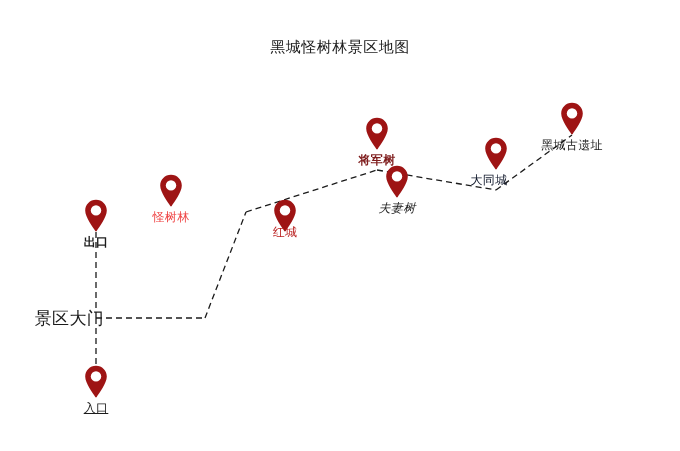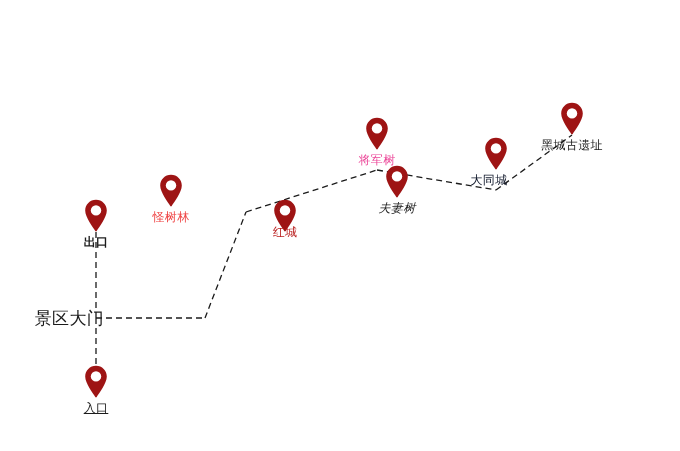--- a/index.html
+++ b/index.html
@@ -70,20 +70,21 @@
     color: #1b1b1b;
     white-space: nowrap;
     letter-spacing: 0.3px;
   }
 </style>
 </head>
 <body>
 
 <div id="map-root">
 
+  <div id="map-title">黑城怪树林景区地图</div>
 
   <svg id="route-layer" viewBox="0 0 680 451">
       <polyline points="96,232 96,318" fill="none" stroke="#1b1b1b" stroke-width="1.3" stroke-dasharray="6 4" stroke-linecap="butt"></polyline>
       <polyline points="96,318 96,398" fill="none" stroke="#1b1b1b" stroke-width="1.3" stroke-dasharray="6 4" stroke-linecap="butt"></polyline>
       <polyline points="96,318 205,318" fill="none" stroke="#1b1b1b" stroke-width="1.3" stroke-dasharray="6 4" stroke-linecap="butt"></polyline>
       <polyline points="205,318 246,212" fill="none" stroke="#1b1b1b" stroke-width="1.3" stroke-dasharray="6 4" stroke-linecap="butt"></polyline>
       <polyline points="246,212 377,170" fill="none" stroke="#1b1b1b" stroke-width="1.3" stroke-dasharray="6 4" stroke-linecap="butt"></polyline>
       <polyline points="377,170 496,190" fill="none" stroke="#1b1b1b" stroke-width="1.3" stroke-dasharray="6 4" stroke-linecap="butt"></polyline>
       <polyline points="496,190 572,135" fill="none" stroke="#1b1b1b" stroke-width="1.3" stroke-dasharray="6 4" stroke-linecap="butt"></polyline>
     </svg>
@@ -109,21 +110,21 @@
           <circle cx="12" cy="11.4" r="5.2" fill="#ffffff"></circle>
         </svg>
       </div>
       <div class="marker-label" style="left: 285px; top: 224px; color: #b91c1c;">红城</div>
       <div class="marker" style="left: 377px; top: 150px;">
         <svg viewBox="0 0 24 33">
           <path d="M12 0.8 C5.9 0.8 1.2 5.6 1.2 11.6 C1.2 18.4 9.1 28.4 11.3 32.0 C11.6 32.5 12.4 32.5 12.7 32.0 C14.9 28.4 22.8 18.4 22.8 11.6 C22.8 5.6 18.1 0.8 12 0.8 Z" fill="#9e1414"></path>
           <circle cx="12" cy="11.4" r="5.2" fill="#ffffff"></circle>
         </svg>
       </div>
-      <div class="marker-label" style="left: 377px; top: 152px; color: #ec4899;">将军树</div>
+      <div class="marker-label" style="left: 377px; top: 152px; color: #7f1d1d; font-weight: bold;">将军树</div>
       <div class="marker" style="left: 397px; top: 198px;">
         <svg viewBox="0 0 24 33">
           <path d="M12 0.8 C5.9 0.8 1.2 5.6 1.2 11.6 C1.2 18.4 9.1 28.4 11.3 32.0 C11.6 32.5 12.4 32.5 12.7 32.0 C14.9 28.4 22.8 18.4 22.8 11.6 C22.8 5.6 18.1 0.8 12 0.8 Z" fill="#9e1414"></path>
           <circle cx="12" cy="11.4" r="5.2" fill="#ffffff"></circle>
         </svg>
       </div>
       <div class="marker-label" style="left: 397px; top: 200px; color: rgb(27, 27, 27); font-style: italic;">夫妻树</div>
       <div class="marker" style="left: 496px; top: 170px;">
         <svg viewBox="0 0 24 33">
           <path d="M12 0.8 C5.9 0.8 1.2 5.6 1.2 11.6 C1.2 18.4 9.1 28.4 11.3 32.0 C11.6 32.5 12.4 32.5 12.7 32.0 C14.9 28.4 22.8 18.4 22.8 11.6 C22.8 5.6 18.1 0.8 12 0.8 Z" fill="#9e1414"></path>

